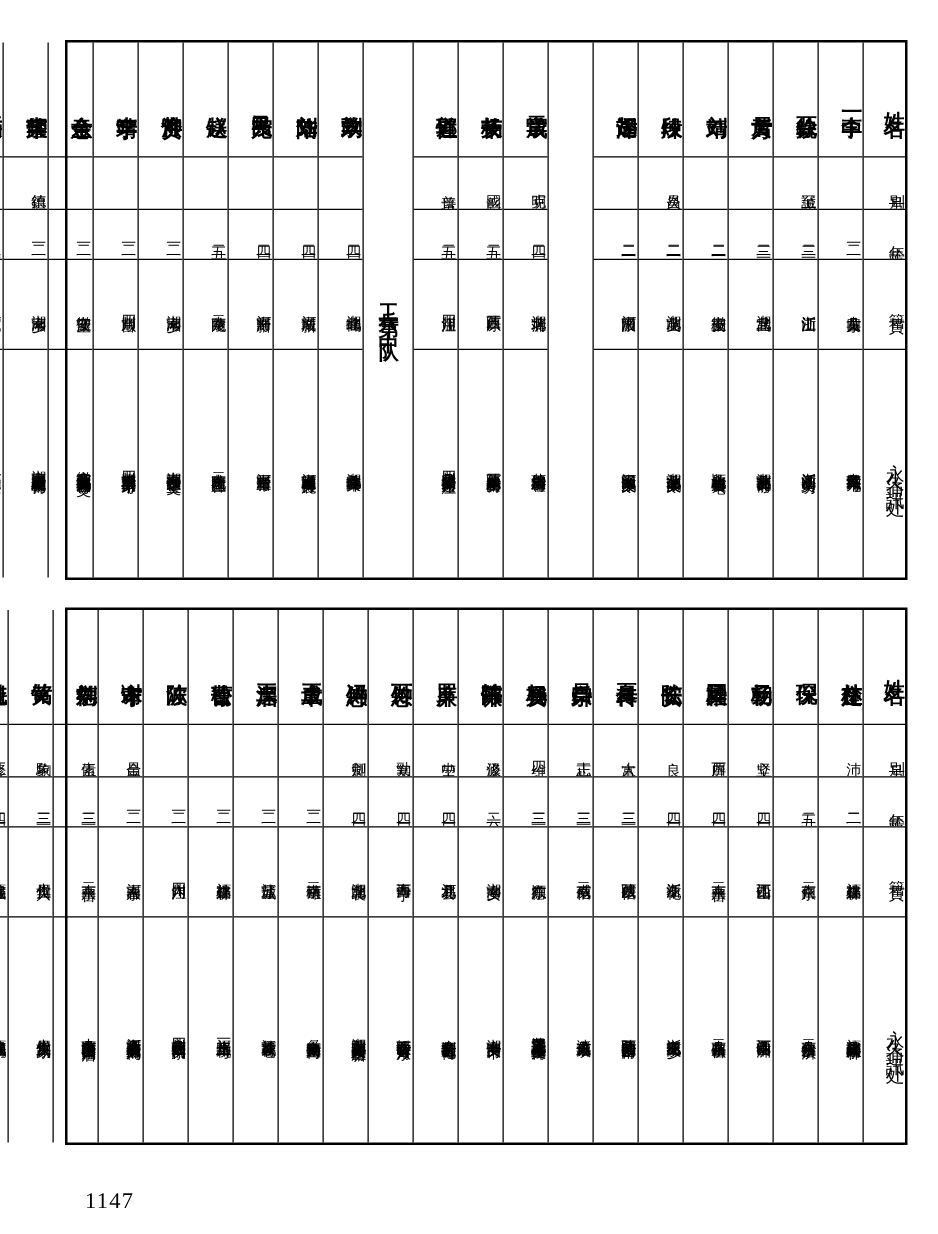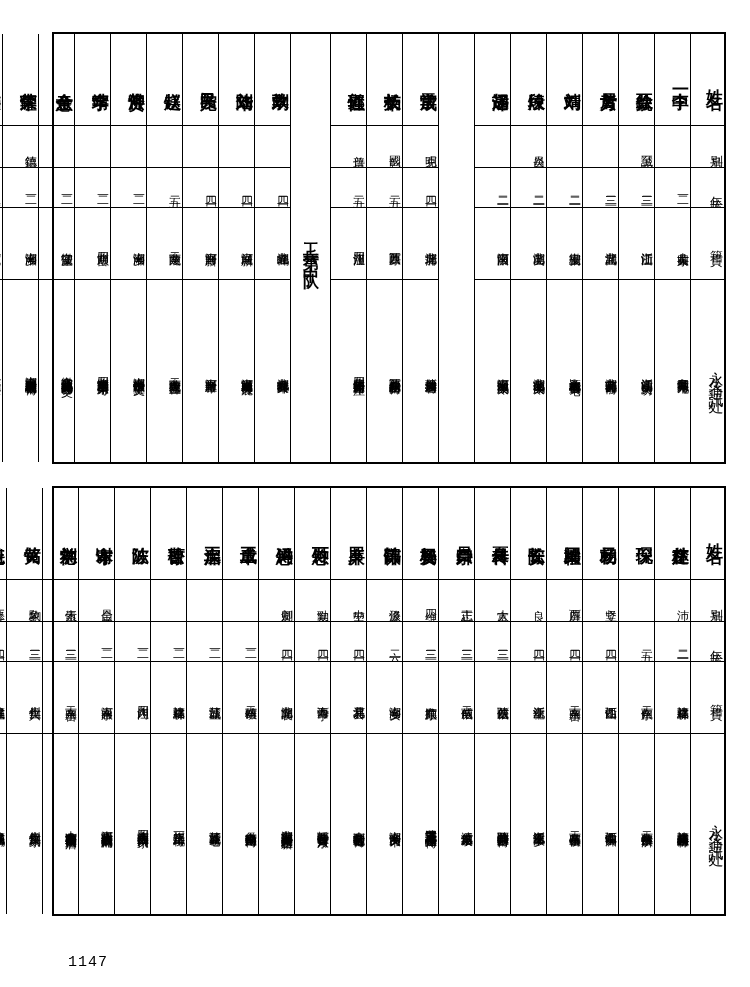--- a/index.html
+++ b/index.html
@@ -89,22 +89,22 @@
     font-weight: bold;
     letter-spacing: 6px;
   }
   .col.blank-col { width: 36px; }
   .blank-cell { flex: 1 1 auto; }
 
   .page-number {
     position: absolute;
     left: 68px;
     bottom: 16px;
-    font-size: 15px;
-    font-family: Liberation Mono, monospace;
+    font-size: 18px;
+    font-family: Liberation Serif, serif;
     letter-spacing: 1px;
   }
 </style>
 </head>
 <body>
 
 <div class="page">
 
   <div class="roster block1" id="block1">
       <div class="col header-col">

